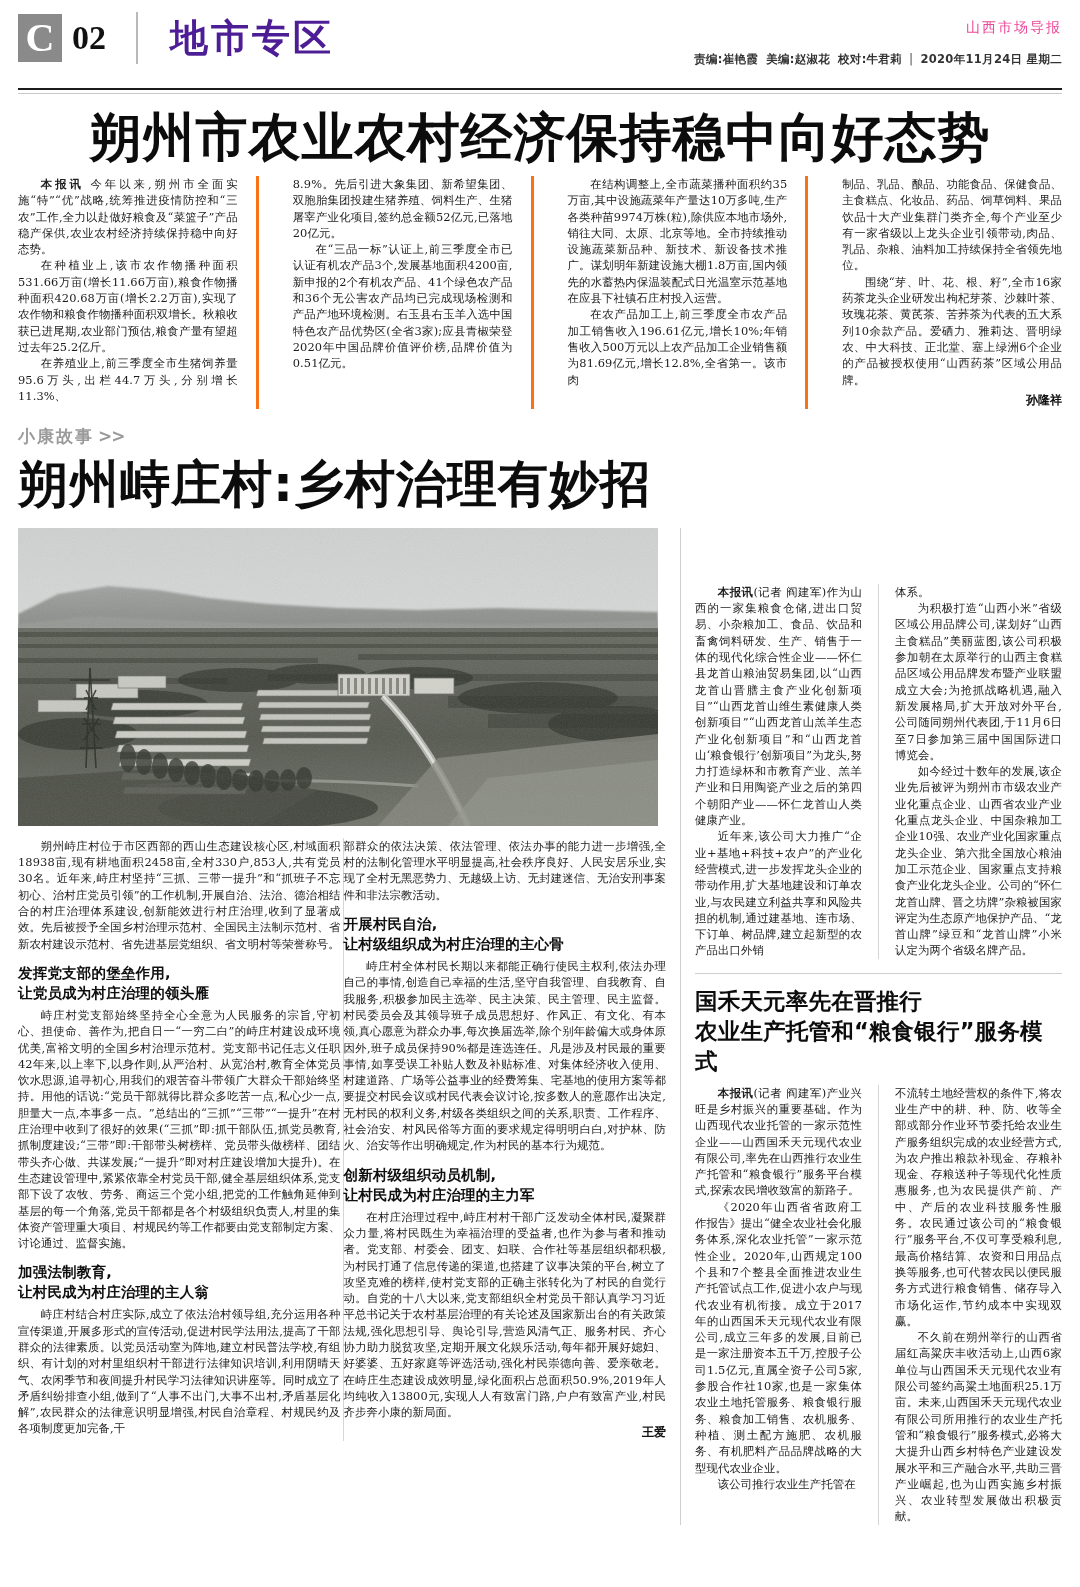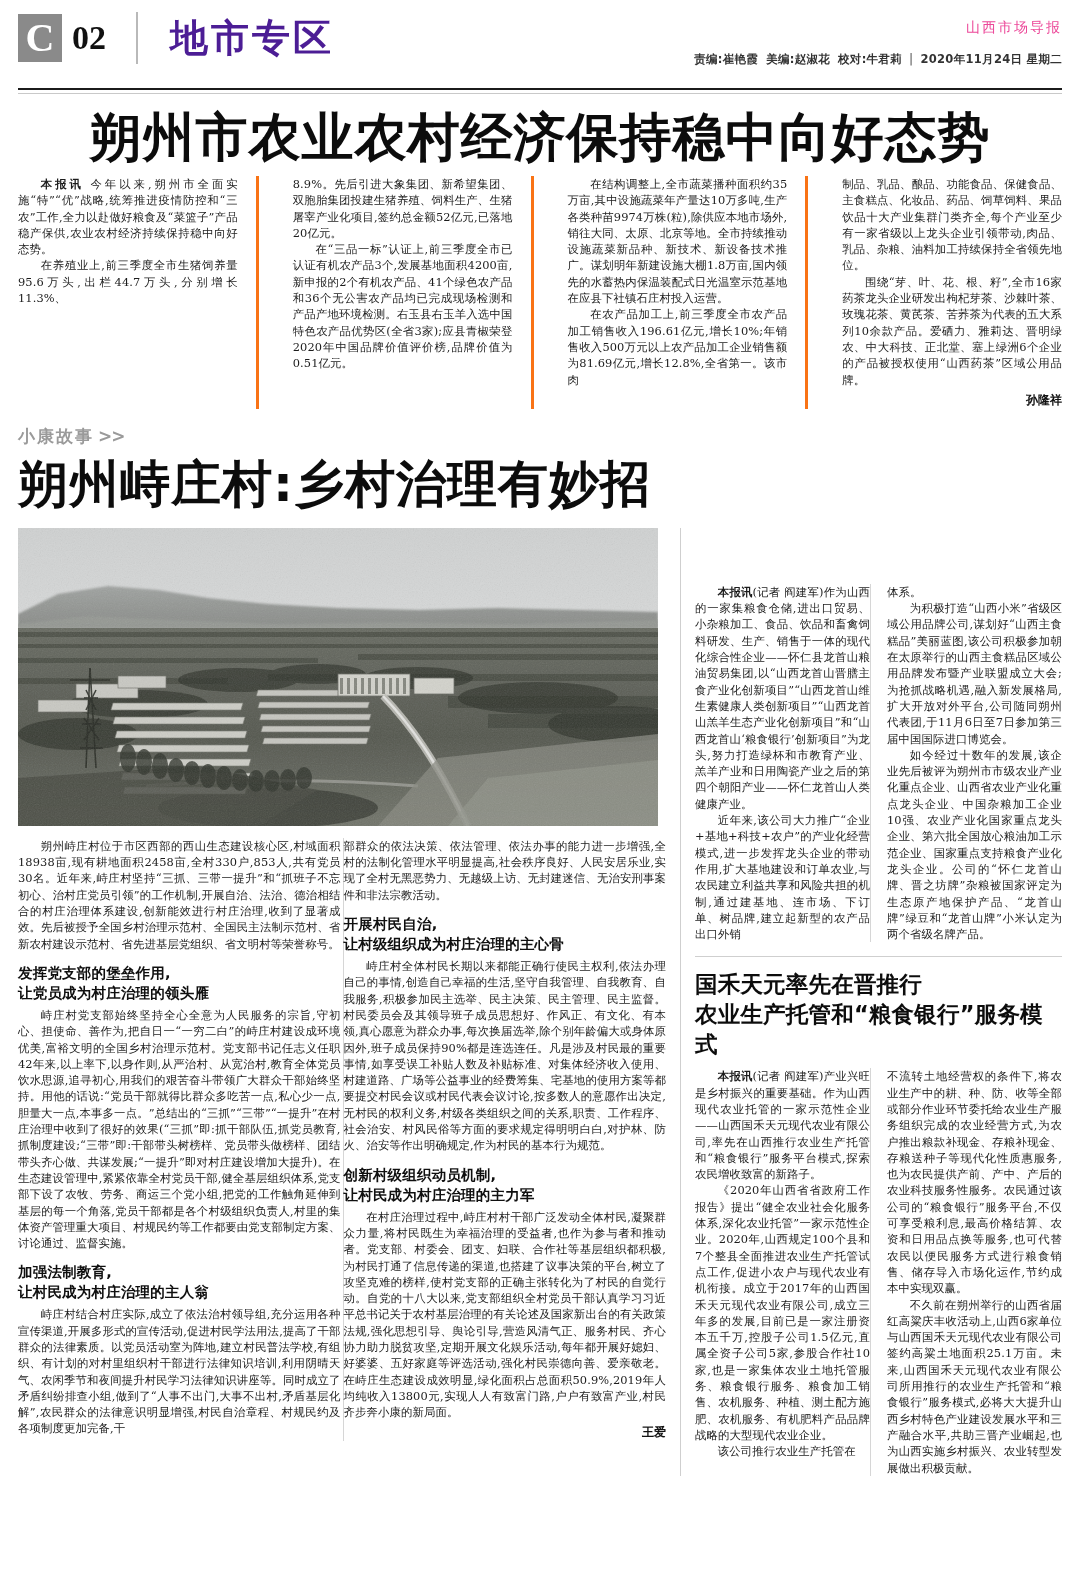--- a/index.html
+++ b/index.html
@@ -243,20 +243,21 @@
     font-weight: 700;
     line-height: 30px;
     letter-spacing: 0.2px;
     color: #0c0c0c;
     text-align: center;
     margin: 0 0 9px 0;
   }
   .art-head.left { text-align: left; }
   .right-cols {
     display: flex;
+    gap: 16px;
   }
   .right-cols .rcol {
     flex: 1 1 0;
     min-width: 0;
   }
   .right-cols .rcol + .rcol {
     border-left: 1px solid #d6d6d6;
     padding-left: 16px;
   }
   .spacer-rule {
@@ -287,20 +288,21 @@
   </div>
 
   <div class="rule-thick"></div>
   <div class="rule-thin"></div>
 
   <div class="head1">朔州市农业农村经济保持稳中向好态势</div>
 
   <div class="cols">
     <div class="col">
       <p class="body"><span class="lead">本报讯</span> <span>今年以来,朔州市全面实施“特”“优”战略,统筹推进疫情防控和“三农”工作,全力以赴做好粮食及“菜篮子”产品稳产保供,农业农村经济持续保持稳中向好态势。</span></p>
+      <p class="body">在种植业上,该市农作物播种面积531.66万亩(增长11.66万亩),粮食作物播种面积420.68万亩(增长2.2万亩),实现了农作物和粮食作物播种面积双增长。秋粮收获已进尾期,农业部门预估,粮食产量有望超过去年25.2亿斤。</p>
       <p class="body">在养殖业上,前三季度全市生猪饲养量95.6万头,出栏44.7万头,分别增长11.3%、</p>
     </div>
     <div class="col">
       <p class="body noind">8.9%。先后引进大象集团、新希望集团、双胞胎集团投建生猪养殖、饲料生产、生猪屠宰产业化项目,签约总金额52亿元,已落地20亿元。</p>
       <p class="body">在“三品一标”认证上,前三季度全市已认证有机农产品3个,发展基地面积4200亩,新申报的2个有机农产品、41个绿色农产品和36个无公害农产品均已完成现场检测和产品产地环境检测。右玉县右玉羊入选中国特色农产品优势区(全省3家);应县青椒荣登2020年中国品牌价值评价榜,品牌价值为0.51亿元。</p>
     </div>
     <div class="col">
       <p class="body">在结构调整上,全市蔬菜播种面积约35万亩,其中设施蔬菜年产量达10万多吨,生产各类种苗9974万株(粒),除供应本地市场外,销往大同、太原、北京等地。全市持续推动设施蔬菜新品种、新技术、新设备技术推广。谋划明年新建设施大棚1.8万亩,国内领先的水蓄热内保温装配式日光温室示范基地在应县下社镇石庄村投入运营。</p>
       <p class="body">在农产品加工上,前三季度全市农产品加工销售收入196.61亿元,增长10%;年销售收入500万元以上农产品加工企业销售额为81.69亿元,增长12.8%,全省第一。该市肉</p>
     </div>

